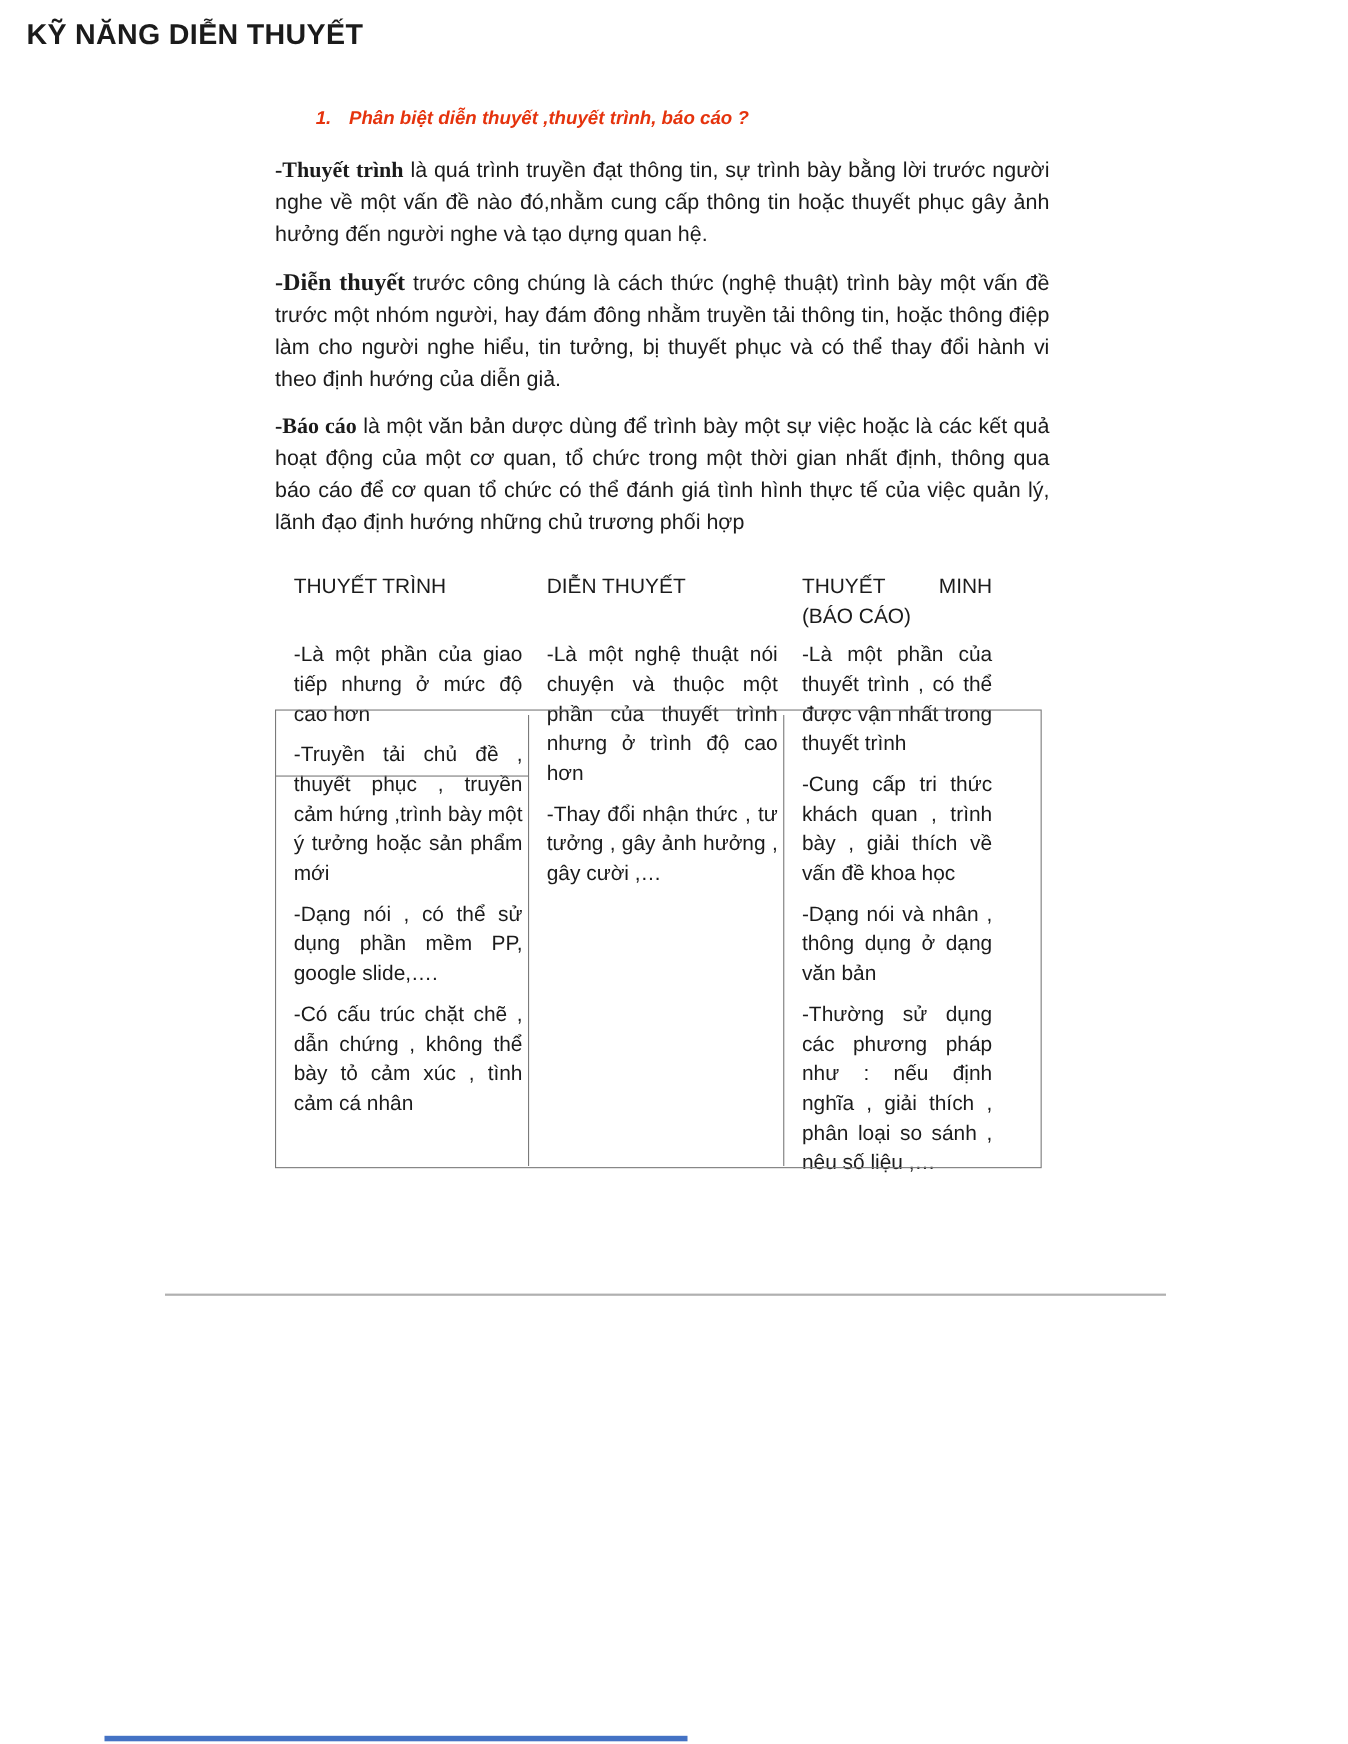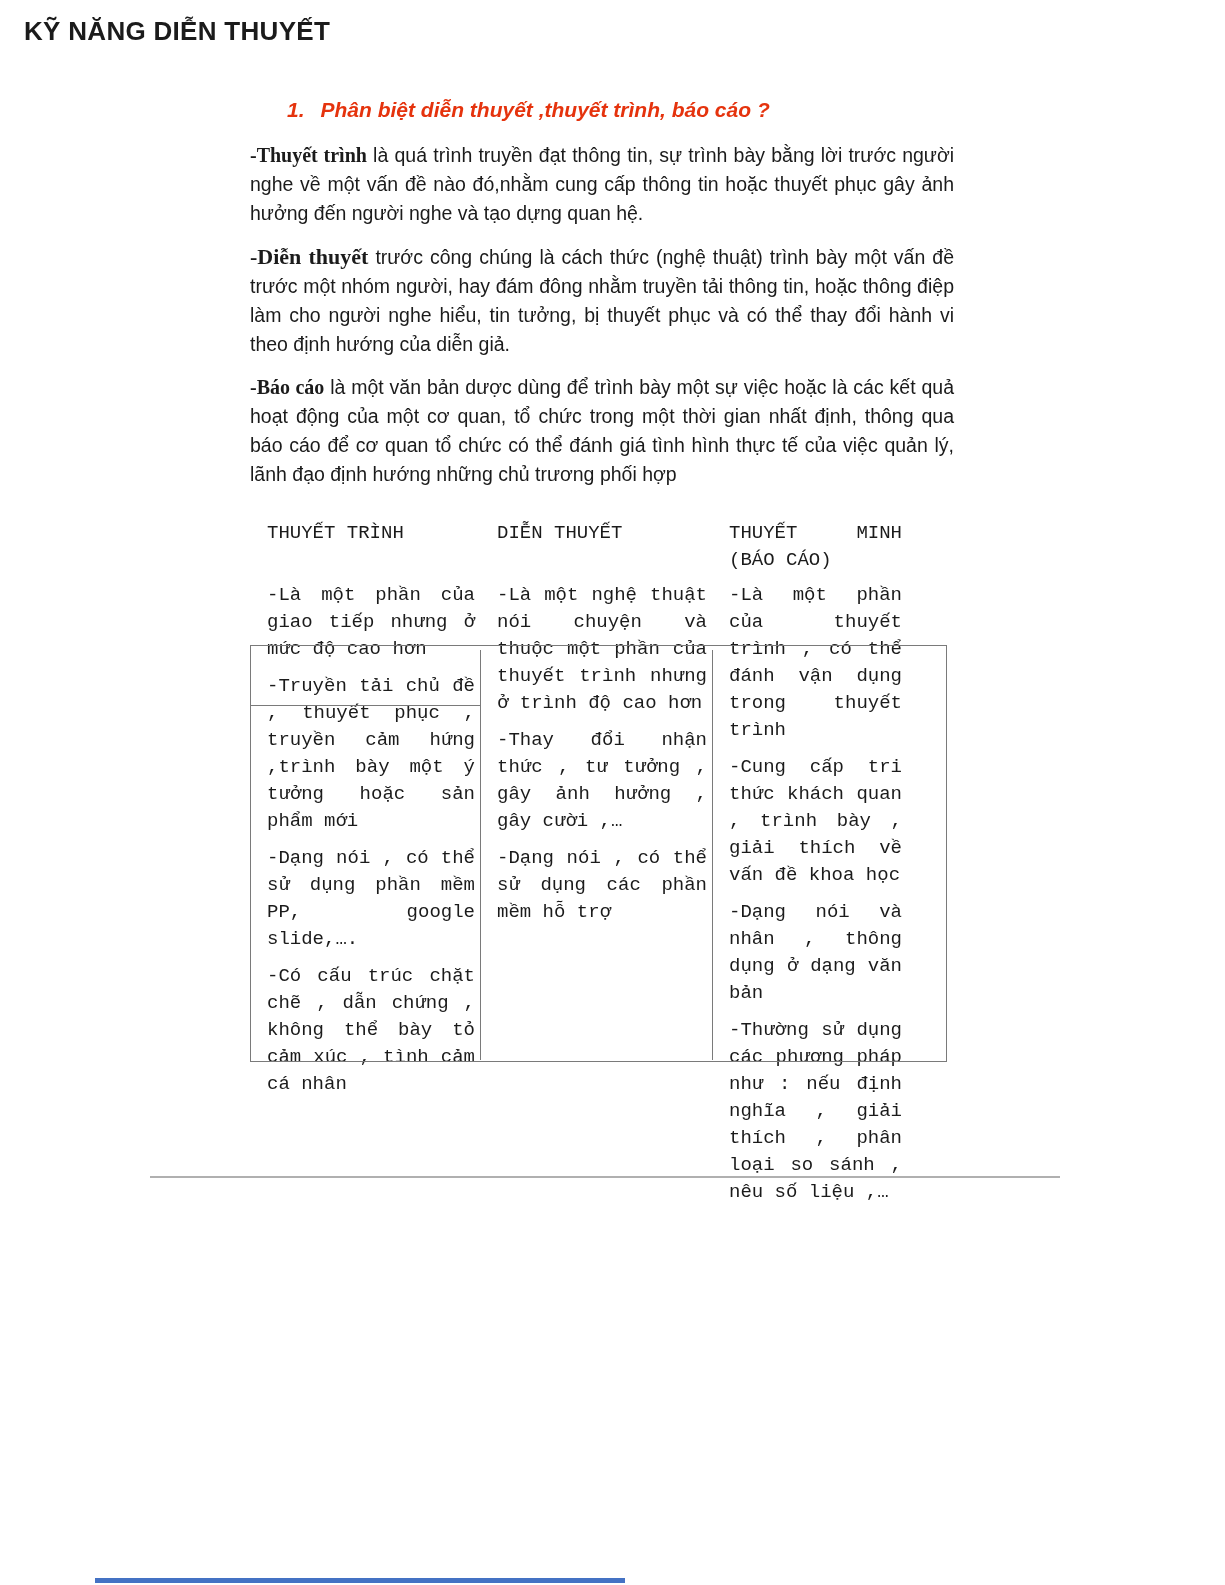--- a/index.html
+++ b/index.html
@@ -1,30 +1,30 @@
 <!DOCTYPE html>
 <html><head>
 <meta charset="utf-8">
 <style>
   html,body{margin:0;padding:0;background:#ffffff;}
   .page{position:relative;width:1225px;height:1585px;background:#ffffff;
         font-family:"Liberation Sans",sans-serif;color:#1b1b1b;overflow:hidden;}
   .doc-title{position:absolute;top:16px;left:0;width:100%;
         font-size:26px;font-weight:700;letter-spacing:0.3px;padding-left:24px;}
-  .section-heading{position:absolute;top:98px;left:287px;font-size:21px;
+  .section-heading{position:absolute;top:98px;left:287px;font-size:17px;
         font-weight:700;font-style:italic;color:#e5330d;}
   .section-heading .num{display:inline-block;margin-right:16px;}
   .body-text{position:absolute;top:141px;left:250px;width:704px;
         font-size:19.5px;line-height:29px;text-align:justify;}
   .para{margin:0 0 14px 0;}
   .lead{font-family:"Liberation Serif",serif;font-weight:700;font-size:20px;}
   .lead-lg{font-size:22px;}
   .cmp-table{position:absolute;left:250px;top:520px;width:697px;height:540px;
         font-size:19px;line-height:27px;}
-  .cols{display:flex;position:relative;z-index:1;font-family:Liberation Mono, monospace;}
+  .cols{display:flex;position:relative;z-index:1;}
   .col{box-sizing:border-box;padding:0 5px 0 17px;text-align:justify;}
   .col-1{width:230px;}
   .col-2{width:232px;}
   .col-3{width:195px;}
   .col-header{min-height:58px;margin-bottom:4px;}
   .cell-item{margin:0 0 10px 0;}
   .tb{position:absolute;pointer-events:none;z-index:2;}
   .b-outer{left:0;top:125px;width:695px;height:415px;border:1px solid #7a7a7a;}
   .b-v1{left:230px;top:130px;height:410px;width:0;border-left:1px solid #7a7a7a;}
   .b-v2{left:462px;top:130px;height:410px;width:0;border-left:1px solid #7a7a7a;}
@@ -59,26 +59,25 @@
         <p class="cell-item">-Là một phần của giao tiếp nhưng ở mức độ cao hơn</p>
         <p class="cell-item">-Truyền tải chủ đề , thuyết phục , truyền cảm hứng ,trình bày một ý tưởng hoặc sản phẩm mới</p>
         <p class="cell-item">-Dạng nói , có thể sử dụng phần mềm PP, google slide,….</p>
         <p class="cell-item">-Có cấu trúc chặt chẽ , dẫn chứng , không thể bày tỏ cảm xúc , tình cảm cá nhân</p>
       </div>
 
       <div class="col col-2">
         <div class="col-header">DIỄN THUYẾT</div>
         <p class="cell-item">-Là một nghệ thuật nói chuyện và thuộc một phần của thuyết trình nhưng ở trình độ cao hơn</p>
         <p class="cell-item">-Thay đổi nhận thức , tư tưởng , gây ảnh hưởng , gây cười ,…</p>
-        <p class="cell-item">-Dạng nói , có thể sử dụng các phần mềm hỗ trợ</p>
       </div>
 
       <div class="col col-3">
         <div class="col-header">THUYẾT MINH (BÁO CÁO)</div>
-        <p class="cell-item">-Là một phần của thuyết trình , có thể đánh vận dụng trong thuyết trình</p>
+        <p class="cell-item">-Là một phần của thuyết trình , có thể được vận nhất trong thuyết trình</p>
         <p class="cell-item">-Cung cấp tri thức khách quan , trình bày , giải thích về vấn đề khoa học</p>
         <p class="cell-item">-Dạng nói và nhân , thông dụng ở dạng văn bản</p>
         <p class="cell-item">-Thường sử dụng các phương pháp như : nếu định nghĩa , giải thích , phân loại so sánh , nêu số liệu ,…</p>
       </div>
 
     </div>
 
     <div class="tb b-outer"></div>
     <div class="tb b-v1"></div>
     <div class="tb b-v2"></div>

